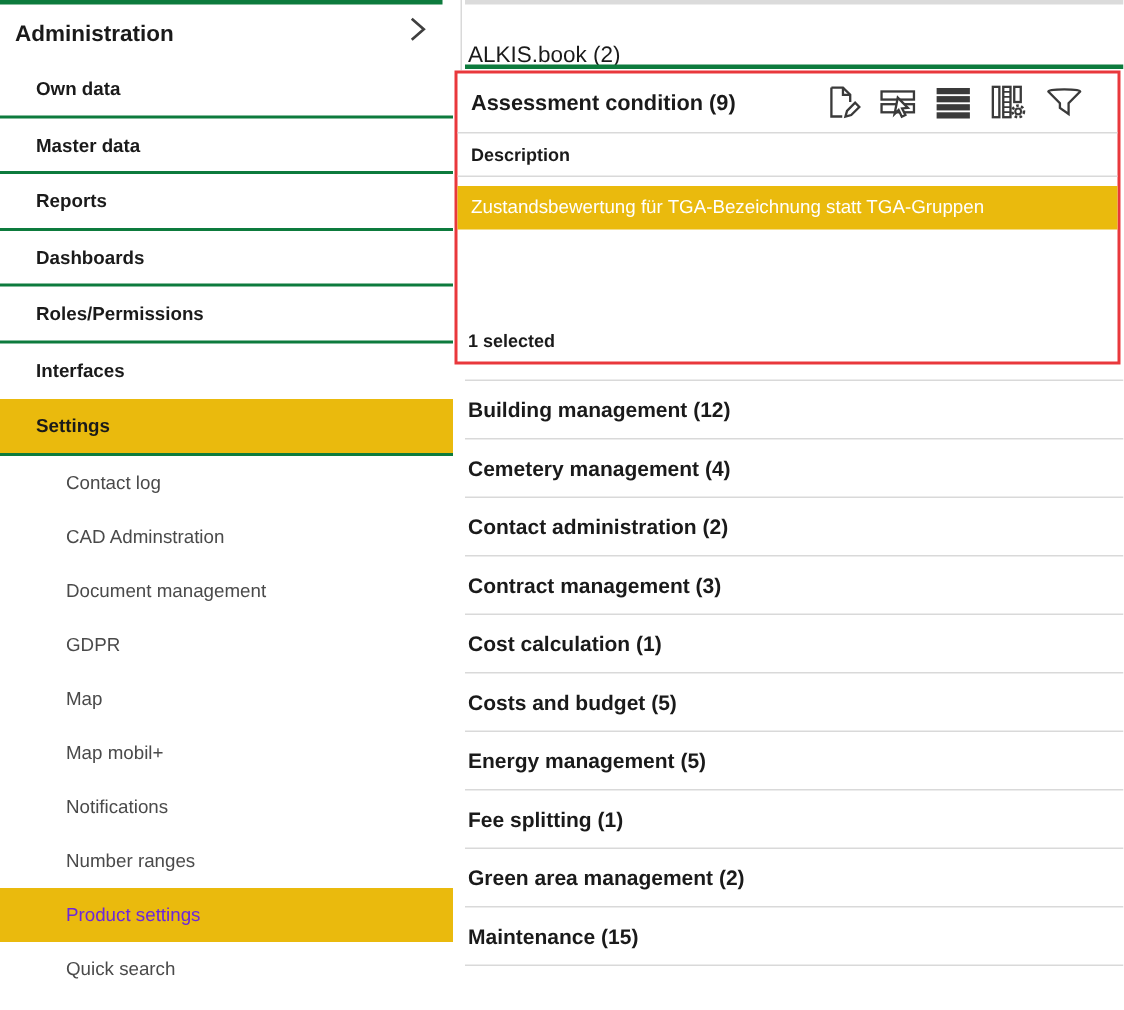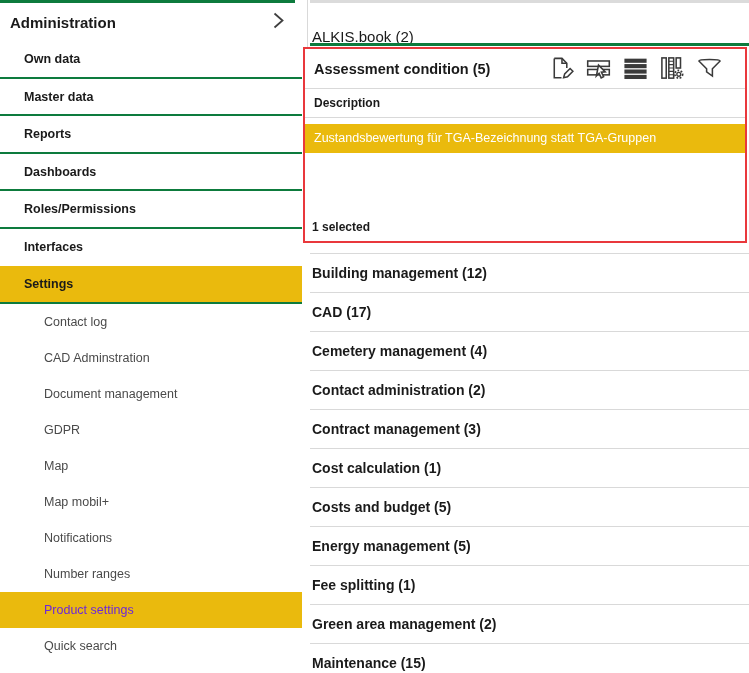--- a/index.html
+++ b/index.html
@@ -98,21 +98,21 @@
   </div>
 
   <div id="main">
     <div id="main-topline"></div>
     <div id="v-divider"></div>
     <div id="main-title">ALKIS.book (2)</div>
     <div id="title-underline"></div>
 
     <div id="panel">
       <div id="panel-header">
-        <span id="panel-title">Assessment condition (5)</span>
+        <span id="panel-title">Assessment condition (9)</span>
         <span id="panel-icons">
           <span class="tool">
             <svg viewBox="0 0 28 28">
               <path d="M6.5 3.5 h8 l5 5 v5"></path>
               <path d="M6.5 3.5 v20 h7.5"></path>
               <path d="M14.5 3.5 v5 h5"></path>
               <path d="M16.2 23.6 l1.1 -4 l5.6 -5.6 l2.9 2.9 l-5.6 5.6 z"></path>
             </svg>
           </span>
           <span class="tool">
@@ -147,21 +147,20 @@
           </span>
         </span>
       </div>
       <div id="desc-row">Description</div>
       <div id="sel-row">Zustandsbewertung für TGA-Bezeichnung statt TGA-Gruppen</div>
       <div id="panel-status">1 selected</div>
     </div>
 
     <div id="sections">
         <div class="section-row">Building management (12)</div>
-        <div class="section-row">CAD (17)</div>
         <div class="section-row">Cemetery management (4)</div>
         <div class="section-row">Contact administration (2)</div>
         <div class="section-row">Contract management (3)</div>
         <div class="section-row">Cost calculation (1)</div>
         <div class="section-row">Costs and budget (5)</div>
         <div class="section-row">Energy management (5)</div>
         <div class="section-row">Fee splitting (1)</div>
         <div class="section-row">Green area management (2)</div>
         <div class="section-row">Maintenance (15)</div>
       </div>

